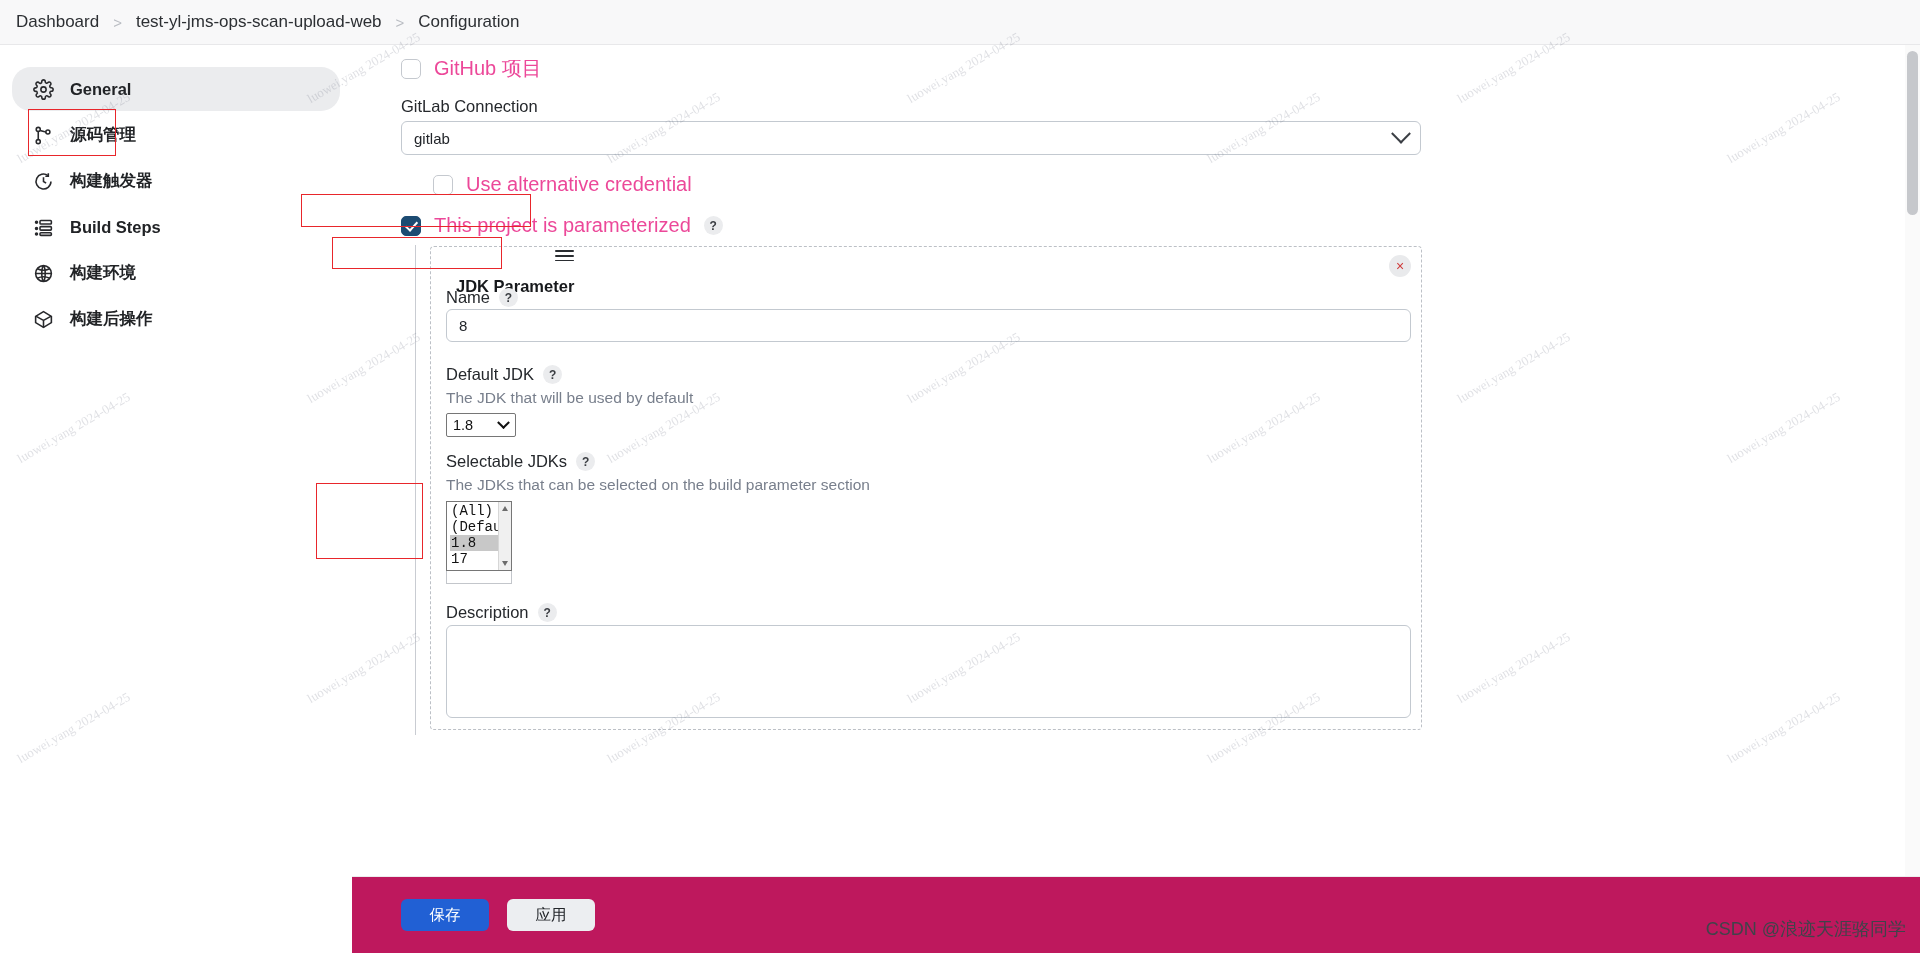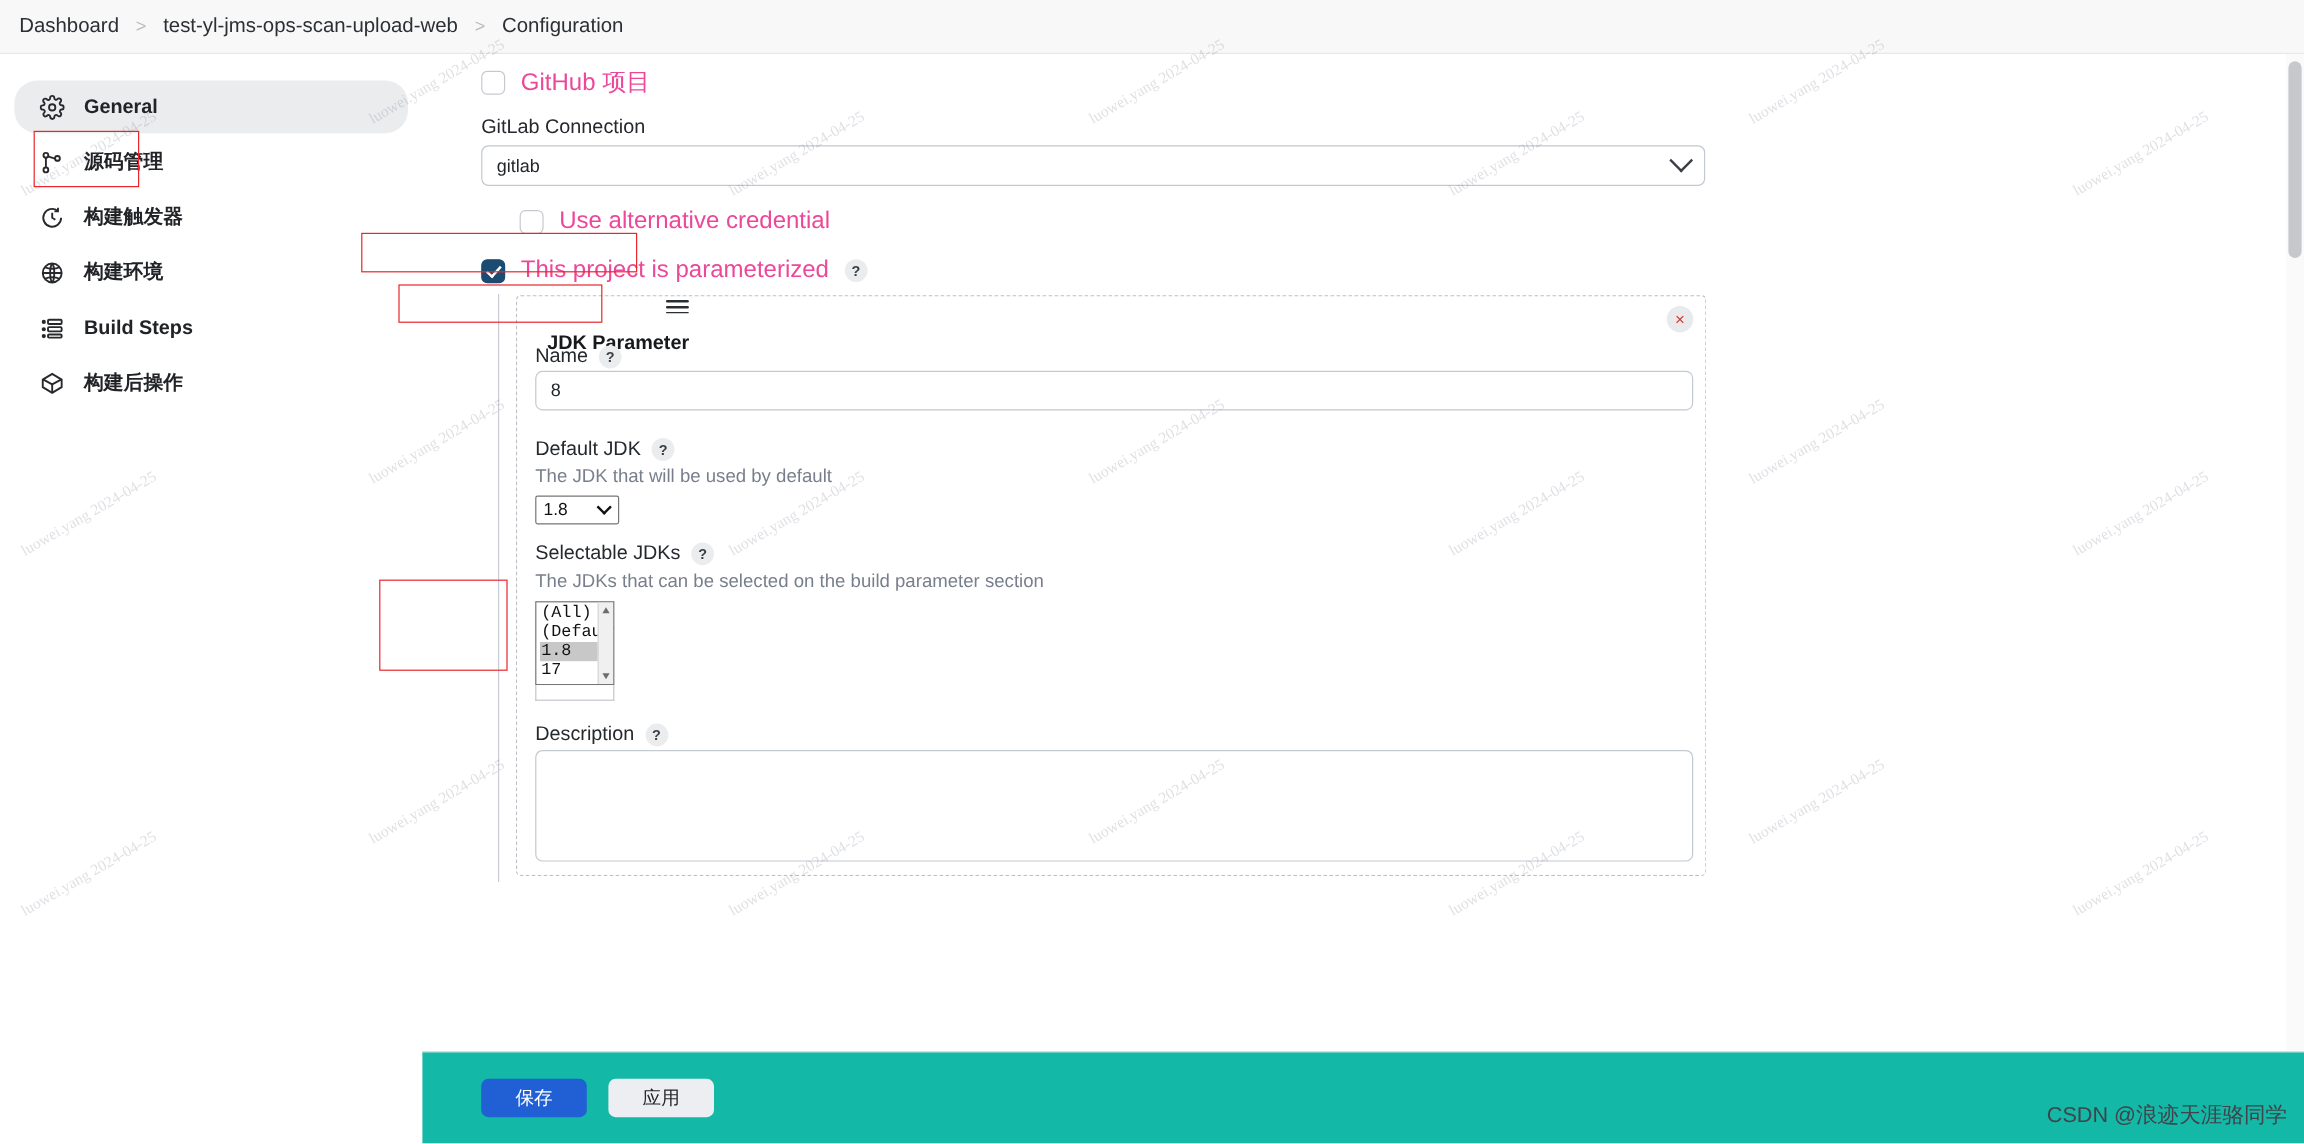--- a/index.html
+++ b/index.html
@@ -296,21 +296,21 @@
     border: 1.6px solid #e8262b;
     pointer-events: none;
     z-index: 40;
   }
 
   
   .bottom-bar {
     position: absolute;
     left: 352px; bottom: 0;
     width: 1568px; height: 77px;
-    background: #14b8a6;
+    background: #be185d;
     border-top: 1px solid #eceded;
     display: flex; align-items: center;
     padding-left: 49px;
     gap: 18px;
     z-index: 20;
     margin-top: 44px;
   }
   .btn {
     height: 32px;
     border-radius: 6px;
@@ -400,45 +400,45 @@
 
       <li class="nav-item">
         <span class="nav-icon">
           <svg viewBox="0 0 24 24" fill="none" stroke="currentColor" stroke-width="1.8">
             <path d="M20.5 12a8.5 8.5 0 1 1-3.4-6.8"></path>
               <path d="M17.5 2.5v3.4h-3.4"></path>
             <path d="M12 7.2V12l3 1.8"></path>
           </svg>
         </span>
         <span class="nav-label">构建触发器</span>
-      </li>
-
-      <li class="nav-item">
-        <span class="nav-icon">
-          <svg viewBox="0 0 24 24" fill="none" stroke="currentColor" stroke-width="1.8">
-            <circle cx="12" cy="12" r="9"></circle>
-            <path d="M3 12h18M12 3c2.6 3 2.6 15 0 18M12 3c-2.6 3-2.6 15 0 18"></path>
-            <path d="M5 6.5c4 2 10 2 14 0M5 17.5c4-2 10-2 14 0"></path>
-          </svg>
-        </span>
-        <span class="nav-label">构建环境</span>
       </li>
 
       <li class="nav-item">
         <span class="nav-icon">
           <svg viewBox="0 0 24 24" fill="none" stroke="currentColor" stroke-width="1.8">
             <rect x="8" y="4" width="13" height="4" rx="1"></rect>
             <rect x="8" y="11" width="13" height="4" rx="1"></rect>
             <rect x="8" y="18" width="13" height="3" rx="1"></rect>
             <circle cx="4" cy="6" r="1.1" fill="currentColor"></circle>
             <circle cx="4" cy="13" r="1.1" fill="currentColor"></circle>
             <circle cx="4" cy="19.5" r="1.1" fill="currentColor"></circle>
           </svg>
         </span>
         <span class="nav-label">Build Steps</span>
+      </li>
+
+      <li class="nav-item">
+        <span class="nav-icon">
+          <svg viewBox="0 0 24 24" fill="none" stroke="currentColor" stroke-width="1.8">
+            <circle cx="12" cy="12" r="9"></circle>
+            <path d="M3 12h18M12 3c2.6 3 2.6 15 0 18M12 3c-2.6 3-2.6 15 0 18"></path>
+            <path d="M5 6.5c4 2 10 2 14 0M5 17.5c4-2 10-2 14 0"></path>
+          </svg>
+        </span>
+        <span class="nav-label">构建环境</span>
       </li>
 
       <li class="nav-item">
         <span class="nav-icon">
           <svg viewBox="0 0 24 24" fill="none" stroke="currentColor" stroke-width="1.8">
             <path d="M21 8.4v7.2L12 21l-9-5.4V8.4L12 3z"></path>
             <path d="M3.2 8.2 12 13l8.8-4.8M12 13v8"></path>
           </svg>
         </span>
         <span class="nav-label">构建后操作</span>

